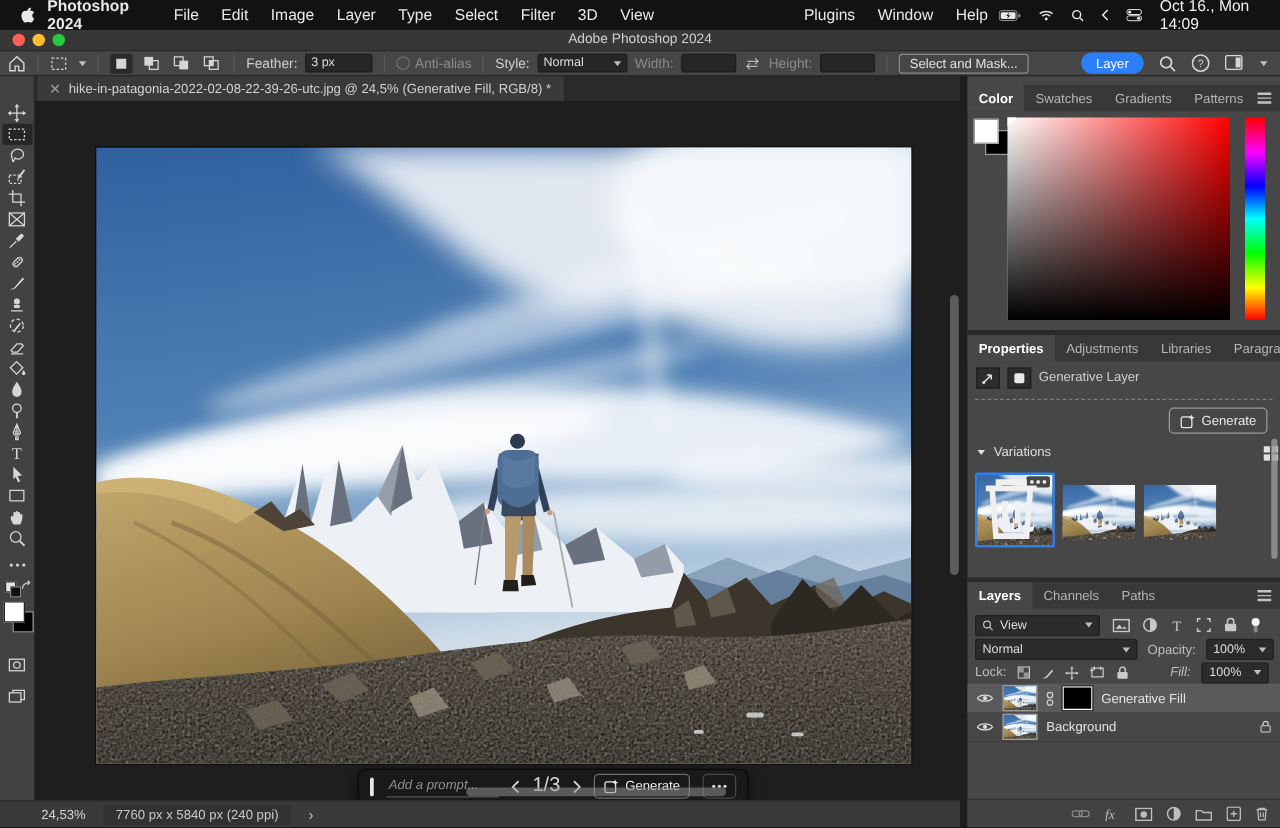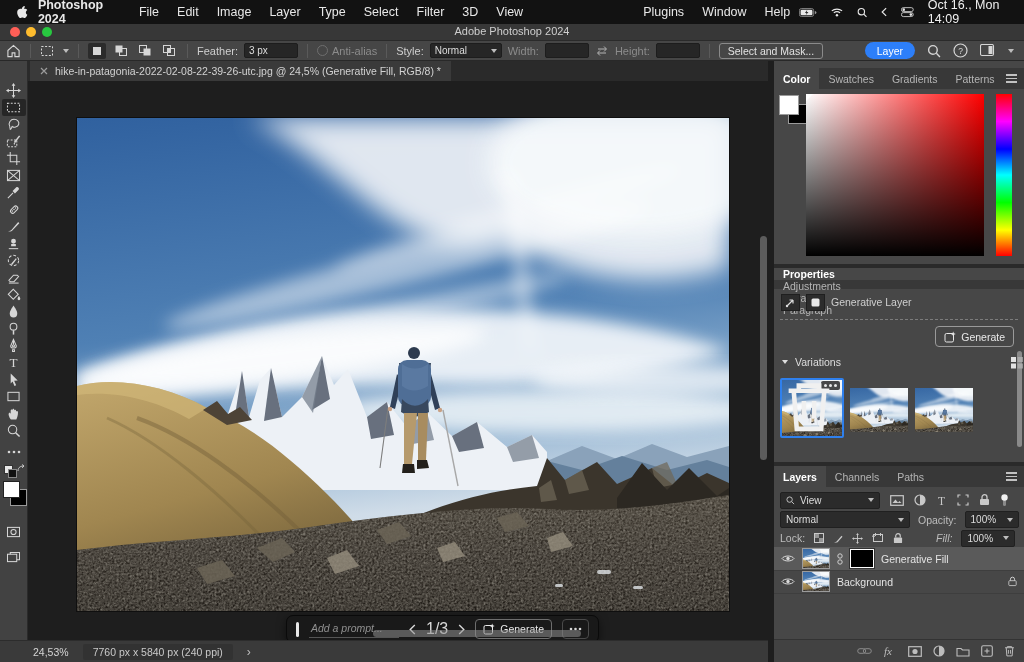--- a/index.html
+++ b/index.html
@@ -586,21 +586,21 @@
         </span>
     </div>
     <span class="fgswatch"></span>
     <span class="bgswatch"></span>
     <div class="colorfield"></div>
     <span class="fieldmark"></span>
     <div class="huestrip"></div>
 
     <div class="divline" style="top:203px;"></div>
 
-    <div class="ptabs" style="top:207px;flex-direction:column;">
+    <div class="ptabs" style="top:207px;">
       <span class="ptab active">Properties</span>
       <span class="ptab">Adjustments</span>
       <span class="ptab">Libraries</span>
       <span class="ptab">Paragraph</span>
 
     </div>
     <div class="row" style="top:231px;height:20px;gap:6px;padding-left:7px;">
       <span class="sqicon">
           <svg width="11" height="11" viewBox="0 0 11 11">
             <path d="M1.5,9.5 L8,3 M8,3 L8,6.5 M8,3 L4.5,3" stroke="#ddd" fill="none" stroke-width="1.2"></path>

